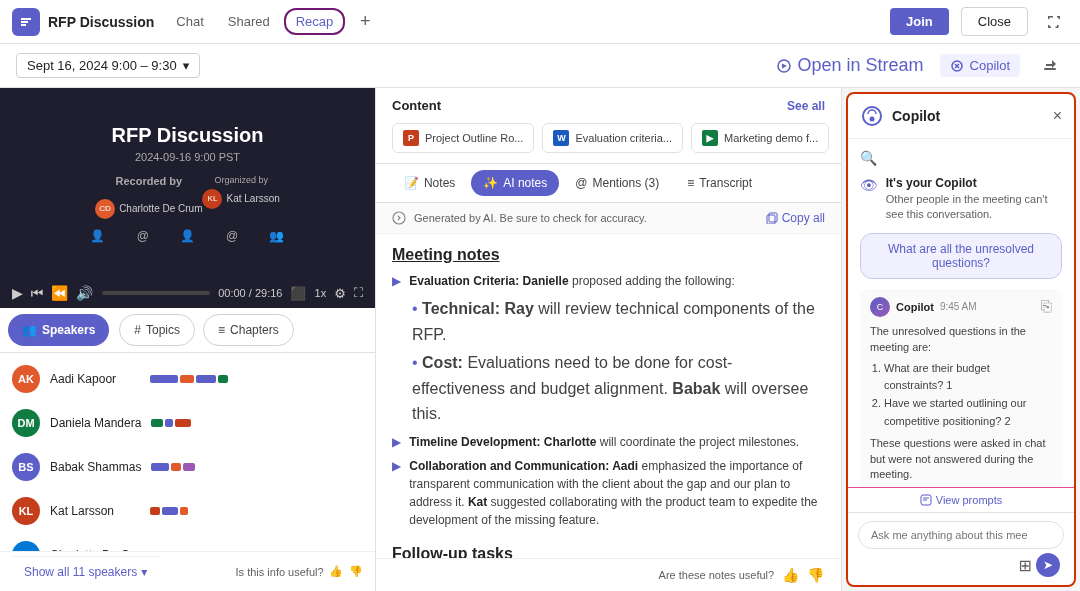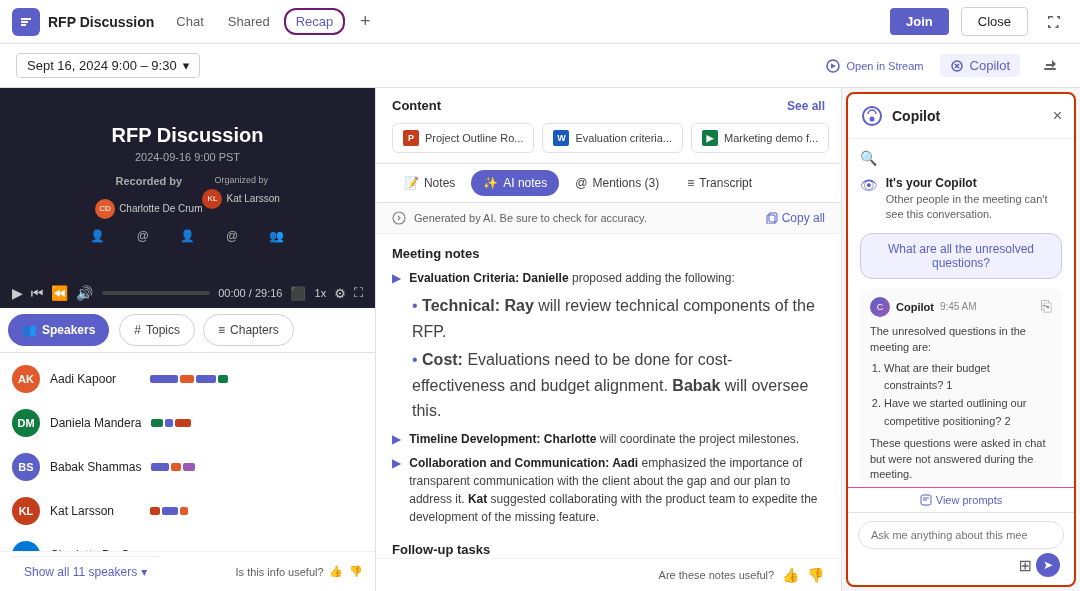--- a/index.html
+++ b/index.html
@@ -16,21 +16,21 @@
     .header-spacer { flex: 1; }
     .header-actions { display: flex; gap: 12px; align-items: center; }
     .join-btn { background: #5b5fc7; color: white; border: none; border-radius: 4px; padding: 6px 16px; font-size: 13px; font-weight: 600; cursor: pointer; }
     .close-btn { background: white; color: #242424; border: 1px solid #d1d1d1; border-radius: 4px; padding: 6px 16px; font-size: 13px; cursor: pointer; }
     .expand-btn { width: 28px; height: 28px; display: flex; align-items: center; justify-content: center; cursor: pointer; color: #616161; }
 
     
     .sub-header { background: white; display: flex; align-items: center; padding: 0 16px; height: 44px; border-bottom: 1px solid #e0e0e0; gap: 16px; }
     .date-picker { display: flex; align-items: center; gap: 6px; border: 1px solid #d1d1d1; border-radius: 4px; padding: 4px 10px; cursor: pointer; font-size: 13px; color: #242424; }
     .sub-header-spacer { flex: 1; }
-    .stream-btn { display: flex; align-items: center; gap: 6px; font-size: 11px; color: #5b5fc7; cursor: pointer; }
+    .stream-btn { display: flex; align-items: center; gap: 6px; font-size: 18px; color: #5b5fc7; cursor: pointer; }
     .copilot-btn { display: flex; align-items: center; gap: 6px; font-size: 13px; color: #5b5fc7; cursor: pointer; background: #f0f0ff; padding: 4px 10px; border-radius: 4px; }
     .share-btn { width: 28px; height: 28px; display: flex; align-items: center; justify-content: center; cursor: pointer; color: #616161; }
 
     
     .main { display: flex; flex: 1; overflow: hidden; }
 
     
     .left-panel { width: 375px; flex-shrink: 0; background: #1a1a2e; display: flex; flex-direction: column; overflow: hidden; }
     .video-container { position: relative; flex: 1; background: #1e1e2e; display: flex; align-items: center; justify-content: center; }
     .video-title { color: white; font-size: 20px; font-weight: 600; text-align: center; }
@@ -71,21 +71,21 @@
 
     .note-tabs { display: flex; gap: 4px; padding: 6px 16px; border-top: 1px solid #e0e0e0; border-bottom: 1px solid #e0e0e0; }
     .note-tab { display: flex; align-items: center; gap: 5px; padding: 6px 12px; font-size: 12px; cursor: pointer; color: #424242; border-radius: 16px; }
     .note-tab.active { background: #5b5fc7; color: white; }
 
     .ai-disclaimer { display: flex; align-items: center; gap: 8px; padding: 8px 16px; background: #fafafa; border-bottom: 1px solid #f0f0f0; font-size: 11px; color: #616161; }
     .copy-all-btn { display: flex; align-items: center; gap: 4px; font-size: 12px; color: #5b5fc7; cursor: pointer; margin-left: auto; }
 
     .notes-content { flex: 1; overflow-y: auto; padding: 12px 16px; }
     .notes-section { margin-bottom: 16px; }
-    .notes-section-title { font-size: 13px; font-weight: 600; color: #242424; margin-bottom: 8px; }
+    .notes-section-title { font-size: 16px; font-weight: 600; color: #242424; margin-bottom: 8px; text-decoration: underline; }
     .note-item { display: flex; gap: 8px; margin-bottom: 6px; align-items: flex-start; }
     .note-arrow { color: #5b5fc7; font-size: 12px; margin-top: 2px; flex-shrink: 0; }
     .note-text { font-size: 12px; color: #424242; line-height: 1.5; }
     .note-text strong { color: #242424; }
     .bullet-list { margin-left: 20px; margin-bottom: 6px; }
     .bullet-item { font-size: 16px; color: #424242; line-height: 1.6; margin-bottom: 3px; }
     .bullet-item::before { content: '• '; color: #5b5fc7; }
     .feedback-row { display: flex; align-items: center; justify-content: flex-end; gap: 8px; padding: 8px 16px; border-top: 1px solid #f0f0f0; font-size: 11px; color: #616161; }
     .thumb-btn { cursor: pointer; color: #616161; font-size: 14px; }
 

